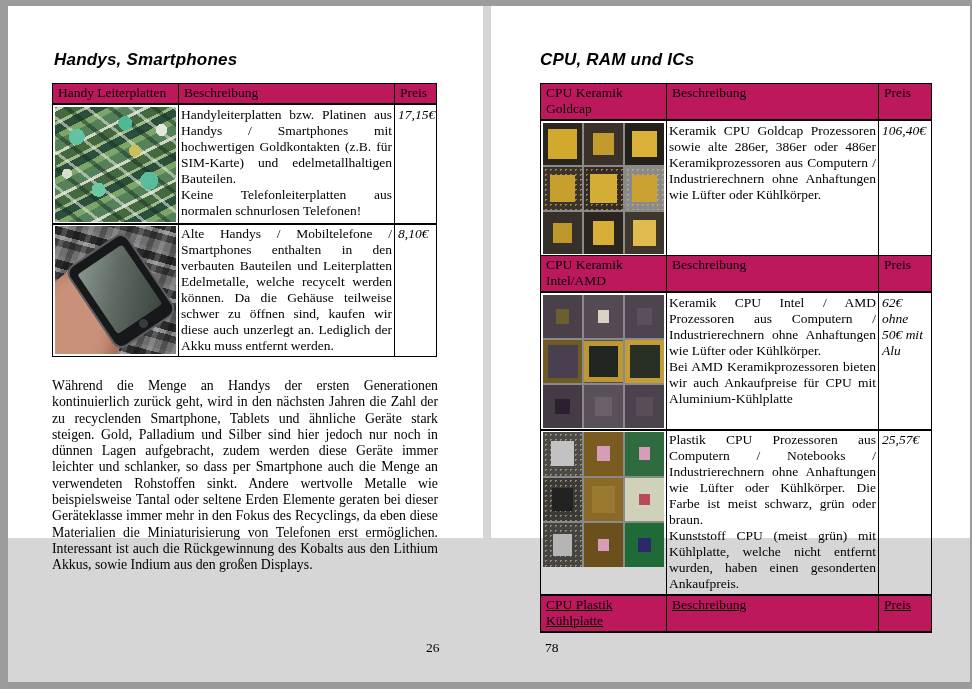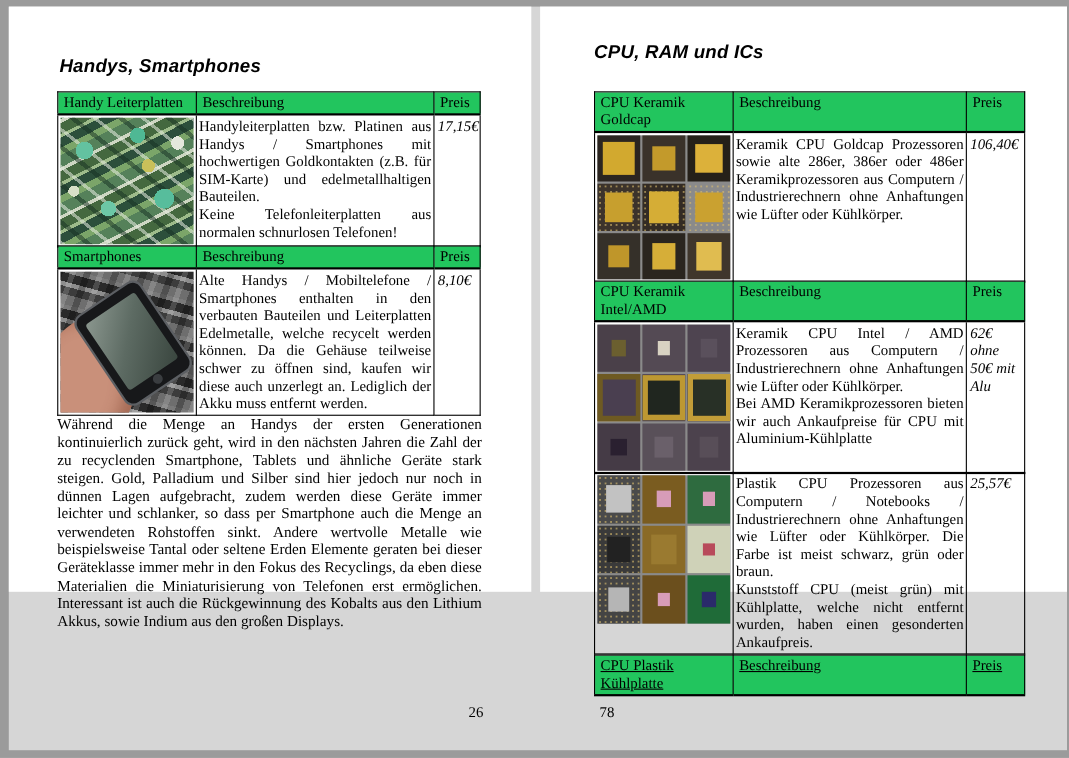--- a/index.html
+++ b/index.html
@@ -6,31 +6,31 @@
   html,body { width:972px; height:689px; }
   body { background:#9b9b9b; font-family:"Liberation Serif", serif; color:#000; position:relative; overflow:hidden; }
 
   .spread { position:absolute; left:8px; top:6px; width:962px; height:676px; background:#d6d6d6; }
   .page { position:absolute; top:0; height:532px; background:#ffffff; }
   .page-left  { left:0;   width:475px; }
   .page-right { left:483px; width:479px; }
 
   .doc-title { position:absolute; font-family:"Liberation Sans", sans-serif; font-weight:bold; font-style:italic; font-size:17px; letter-spacing:.2px; }
   .page-left  .doc-title { left:46px; top:44px; }
-  .page-right .doc-title { left:49px; top:32px; }
+  .page-right .doc-title { left:49px; top:44px; }
 
   .tables-stack { position:absolute; }
   .page-left  .tables-stack { left:44px; top:77px; width:384px; }
   .page-right .tables-stack { left:49px; top:77px; width:391px; }
   .page-right .lone-table   { left:49px; top:589px; width:391px;text-decoration:underline; }
 
   table { border-collapse:collapse; width:100%; table-layout:fixed; }
   table + table { margin-top:-2px; }
   td, th { border:1.5px solid #000; font-size:13.5px; font-weight:normal; text-align:left; vertical-align:top; }
-  th { background:#22c55e; padding:1px 5px 2px 5px; height:19px; border-bottom-width:2px; }
+  th { background:#be185d; padding:1px 5px 2px 5px; height:19px; border-bottom-width:2px; }
   .page-left  col.c1 { width:126px; }  .page-left  col.c2 { width:216px; }  .page-left  col.c3 { width:42px; }
   .page-right col.c1 { width:126px; }  .page-right col.c2 { width:212px; }  .page-right col.c3 { width:53px; }
 
   td.photo-cell { padding:2px; }
   td.desc-cell  { padding:2px 2px; text-align:justify; line-height:16px; white-space:pre-line; }
   td.price-cell { padding:2px 3px; line-height:16px; white-space:pre-line;font-style:italic; }
 
   .body-text { position:absolute; left:44px; top:372px; width:386px; font-size:13.8px; line-height:16.3px; text-align:justify; }
   .pagenum { position:absolute; top:634px; font-size:13.5px; }
   .page-left  .pagenum { left:418px; }
@@ -106,25 +106,20 @@
       </tbody>
         </table>
 
       <table>
         <colgroup>
             <col class="c1">
             <col class="c2">
             <col class="c3">
           </colgroup>
         <tbody>
-            <tr>
-          <th>Smartphones</th>
-          <th>Beschreibung</th>
-          <th>Preis</th>
-        </tr>
         <tr>
           <td class="photo-cell">
             <div class="photo photo-handset">
               <div class="hand"></div>
               <div class="thumb"></div>
               <div class="phone-body">
                 <div class="phone-screen"></div>
                 <div class="phone-btn"></div>
               </div>
             </div>

